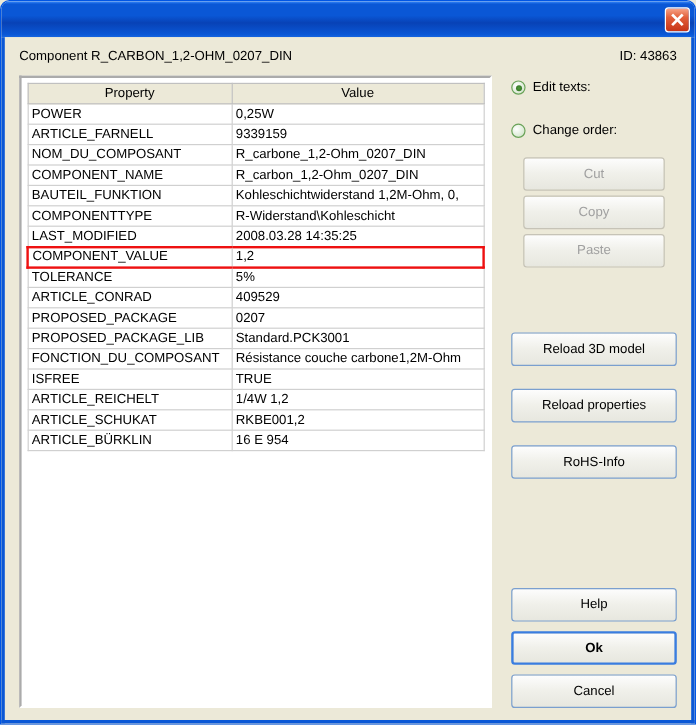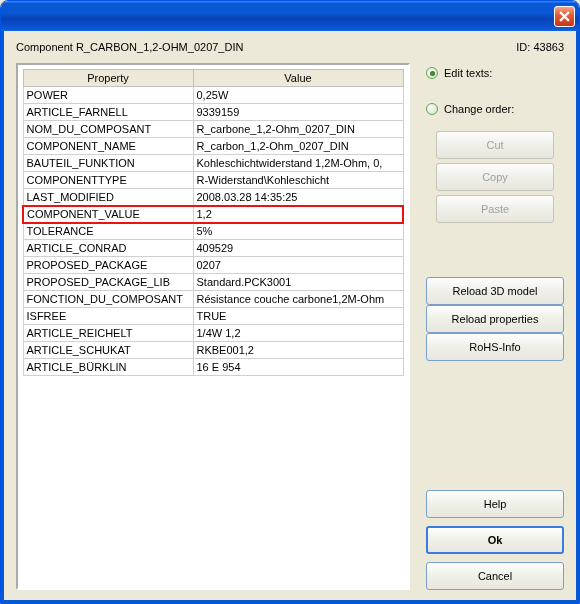--- a/index.html
+++ b/index.html
@@ -135,21 +135,21 @@
   .btn.default {
     border: 2px solid #3a7de0;
     font-weight: bold;
   }
   .btn.disabled {
     color: #a0a0a0;
     border-color: #c6c3b7;
     cursor: default;
   }
   .mini-btns { display: flex; flex-direction: column; gap: 4px; margin-top:6px; margin-bottom: 8px; padding: 0 10px;}
-  .mid-btns { display: flex; flex-direction: column; gap: 0; margin-top: 40px; }
+  .mid-btns { display: flex; flex-direction: column; gap: 19px; margin-top: 40px; }
   .bottom-btns {
     margin-top: auto;
     display: flex; flex-direction: column; gap: 8px;
   }
 </style>
 </head>
 <body>
 
 <div class="window">
   <div class="titlebar">

